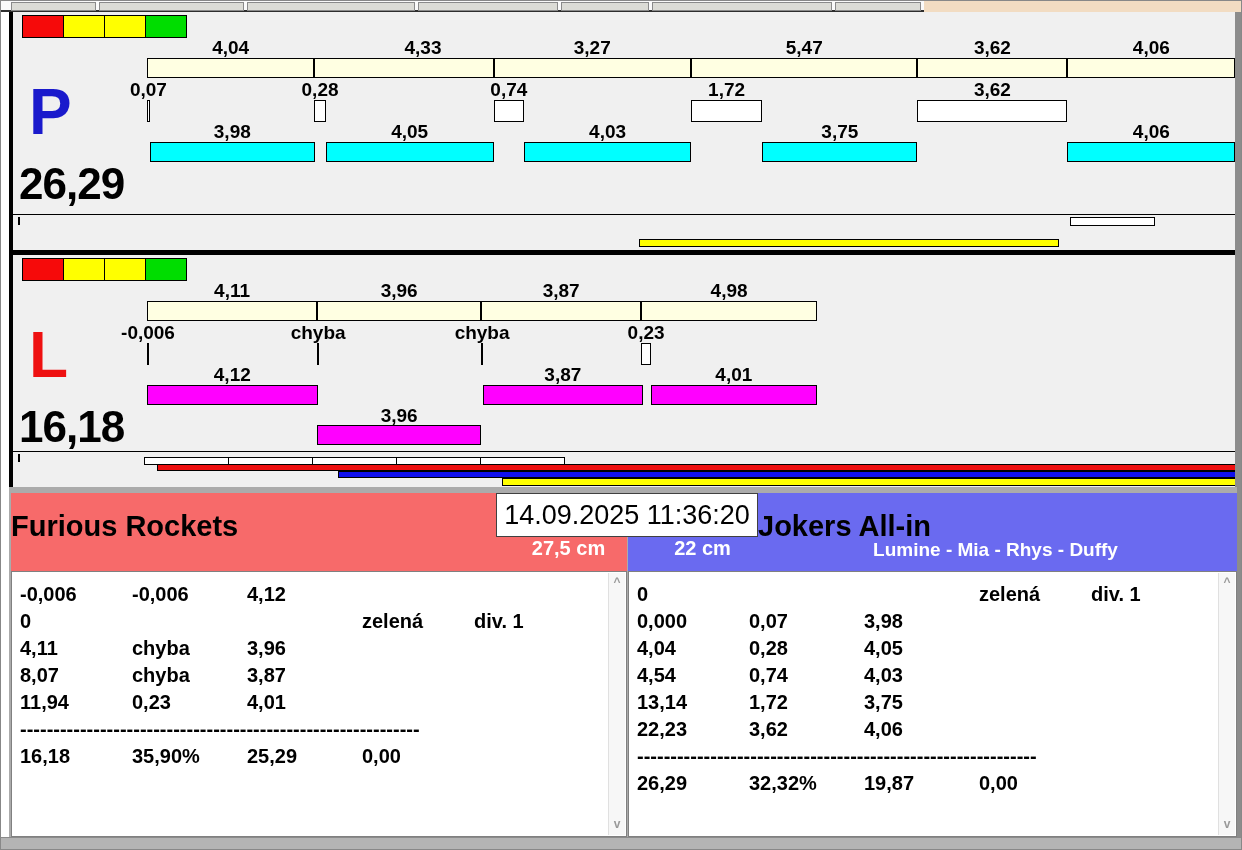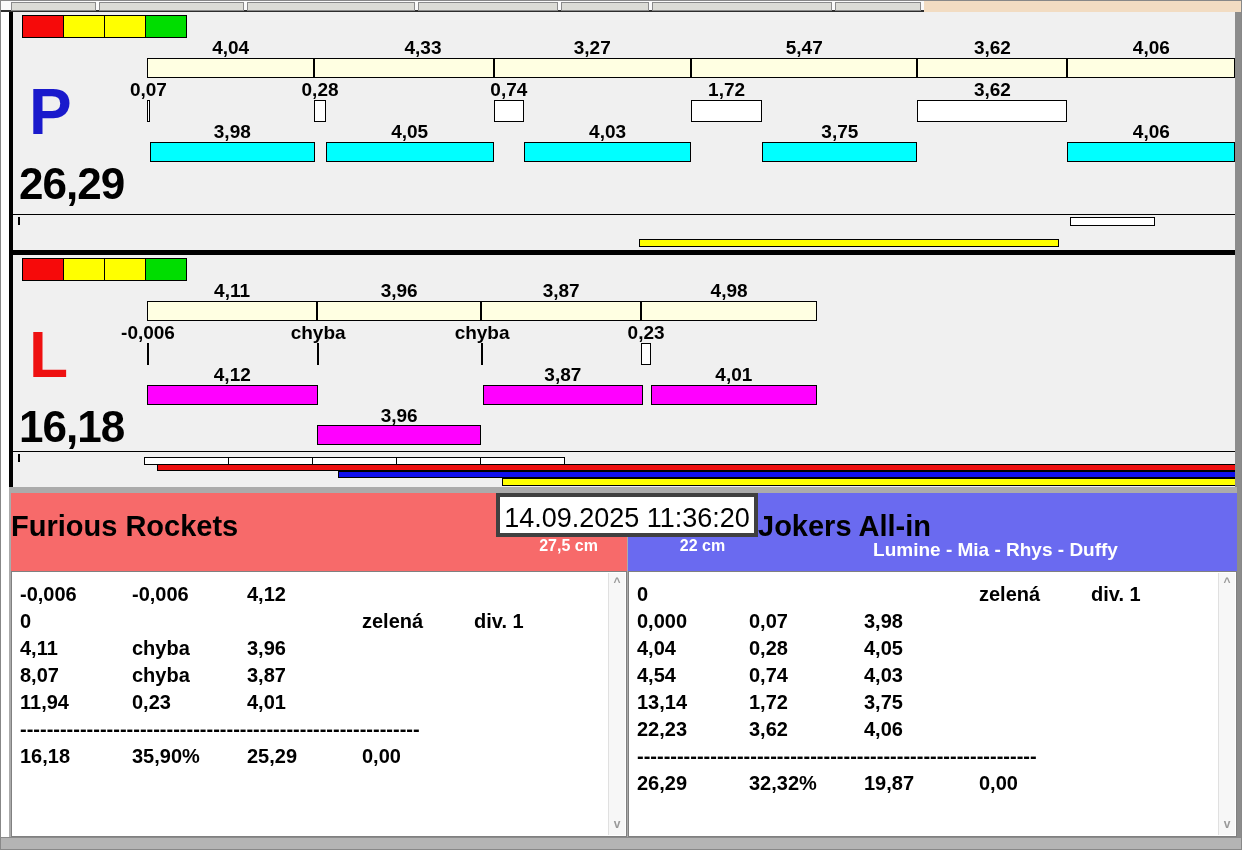--- a/index.html
+++ b/index.html
@@ -38,36 +38,36 @@
   .panel{position:absolute;top:6px;height:344px;}
   #panel-left{left:2px;width:616px;}
   #panel-right{left:619px;width:609px;}
   .panel-header{position:absolute;left:0;top:0;width:100%;height:78px;}
   .team-name{position:absolute;top:19px;font-size:29px;font-weight:bold;color:#000;line-height:1;}
   #panel-left .team-name{left:0;width:485px;}
   #panel-right .team-name{left:130px;width:475px;}
   .team-dogs{position:absolute;top:47px;font-size:19px;font-weight:bold;color:#fff;text-align:center;line-height:1;}
   #panel-left .team-dogs{left:0;width:485px;}
   #panel-right .team-dogs{left:130px;width:475px;}
-  .cm-label{position:absolute;top:45px;font-size:16px;font-weight:bold;color:#fff;line-height:1;}
+  .cm-label{position:absolute;top:45px;font-size:20px;font-weight:bold;color:#fff;line-height:1;}
   #panel-left .cm-label{left:505px;width:105px;text-align:center;}
   #panel-right .cm-label{left:22px;width:105px;text-align:center;}
 
   .panel-table{position:absolute;left:0;top:78px;right:0;bottom:0;background:#fff;border:1px solid #808080;}
   .rows{position:absolute;left:0;top:9px;right:19px;}
   .trow{display:flex;height:27px;font-size:20px;font-weight:bold;color:#000;line-height:27px;white-space:nowrap;}
   .tcell{flex:0 0 auto;padding-left:8px;overflow:visible;}
   .c0{width:112px;} .c1{width:115px;} .c2{width:115px;} .c3{width:112px;} .c4{width:130px;}
   .divider-row{padding-left:8px;letter-spacing:0px;overflow:hidden;}
 
   .scrollcol{position:absolute;top:1px;bottom:1px;right:1px;width:17px;background:#f7f7f7;border-left:1px solid #e0e0e0;}
   .sarrow{position:absolute;left:0;width:100%;height:16px;text-align:center;font-size:12px;color:#9a9a9a;line-height:14px;font-weight:bold;}
   .sarrow.up{top:2px;} .sarrow.down{bottom:2px;}
 
-  #timestamp-box{position:absolute;left:487px;top:6px;width:262px;height:44px;background:#fff;border:4px solid #404040;
+  #timestamp-box{position:absolute;left:487px;top:6px;width:262px;height:44px;background:#fff;border:1px solid #404040;
     font-size:27px;font-weight:400;color:#000;text-align:center;line-height:42px;letter-spacing:0px;}
 
   #bottom-strip{position:absolute;left:0;top:836px;width:1242px;height:14px;background:#b4b4b4;border-top:1px solid #8a8a8a;}
 </style>
 </head>
 <body>
 
 <div id="window">
 
   <div id="top-chrome">

